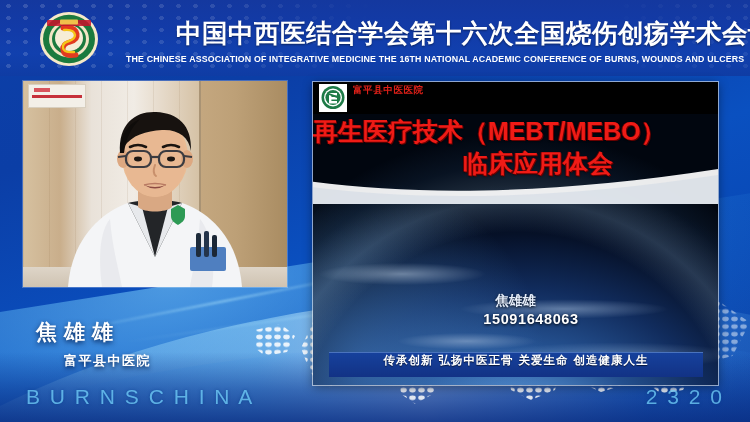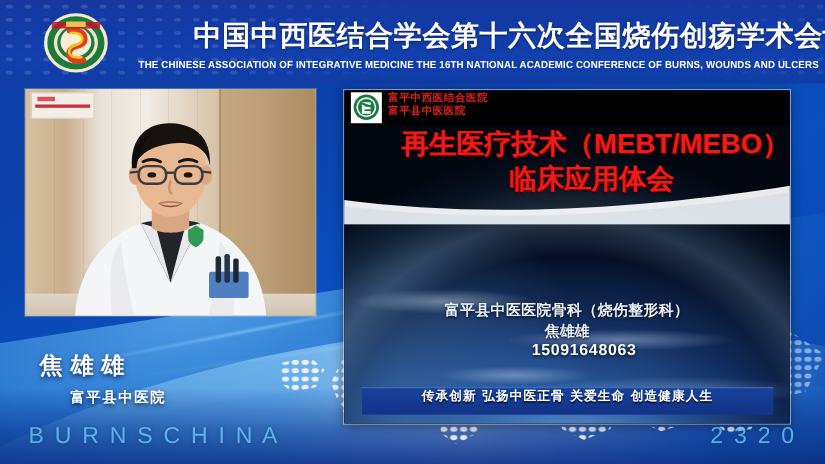--- a/index.html
+++ b/index.html
@@ -127,21 +127,21 @@
   }
   .sl-clouds{
     position:absolute;left:0;top:150px;width:405px;height:140px;opacity:.55;
     background:
       radial-gradient(ellipse 120px 16px at 22% 30%,rgba(225,240,255,.75),rgba(255,255,255,0) 70%),
       radial-gradient(ellipse 150px 14px at 62% 55%,rgba(215,235,255,.7),rgba(255,255,255,0) 70%),
       radial-gradient(ellipse 100px 12px at 38% 78%,rgba(235,245,255,.6),rgba(255,255,255,0) 70%),
       radial-gradient(ellipse 170px 18px at 75% 88%,rgba(205,230,255,.55),rgba(255,255,255,0) 72%);
   }
   .sl-title{
-    position:absolute;left:0;top:34px;width:405px;text-align:right;
+    position:absolute;left:0;top:34px;width:405px;text-align:left;
     color:#ef1b16;font-size:25px;line-height:31px;font-weight:bold;
     letter-spacing:0px;white-space:nowrap;
     text-shadow:1px 1px 0 #6b0000,-1px 0 0 #6b0000,0 1px 2px rgba(0,0,0,.8);
     z-index:4;
   }
   .sl-title2{
     position:absolute;left:0;top:66px;width:450px;text-align:center;
     color:#ef1b16;font-size:25px;line-height:31px;font-weight:bold;white-space:nowrap;
     text-shadow:1px 1px 0 #6b0000,-1px 0 0 #6b0000,0 1px 2px rgba(0,0,0,.8);
     z-index:4;
@@ -324,34 +324,32 @@
     <div class="sl-head">
       <svg class="sl-logo" viewBox="0 0 28 28">
         <rect width="28" height="28" fill="#ffffff"></rect>
         <circle cx="14" cy="13.5" r="11.5" fill="#1d7a46"></circle>
         <circle cx="14" cy="13.5" r="9" fill="#ffffff"></circle>
         <circle cx="14" cy="13.5" r="7.6" fill="#1d7a46"></circle>
         <path d="M10 9 h8 v2.4 h-5.6 v1.6 h5.6 v2.4 h-5.6 v1.6 h5.6 v2.4 h-8 z" fill="#ffffff"></path>
         <path d="M10 9 l8 3 v2 l-8 -3 z" fill="#1d7a46"></path>
       </svg>
       <div class="sl-hosp">
-        <div>富平中西医结合医院</div>
         <div>富平县中医医院</div>
       </div>
     </div>
 
     <svg class="sl-swoosh" viewBox="0 0 530 60" preserveAspectRatio="none">
       <path d="M0 28 C130 54 300 56 530 14 L530 60 L0 60 Z" fill="#ffffff" opacity="0.92"></path>
       <path d="M0 34 C140 60 310 60 530 20 L530 60 L0 60 Z" fill="#cfd8e4" opacity="0.55"></path>
     </svg>
 
     <div class="sl-title">再生医疗技术（MEBT/MEBO）</div>
     <div class="sl-title2">临床应用体会</div>
 
-    <div class="sl-byline">富平县中医医院骨科（烧伤整形科）</div>
     <div class="sl-name">焦雄雄</div>
     <div class="sl-phone">15091648063</div>
 
     <div class="sl-footer">
       <span>传承创新  弘扬中医正骨    关爱生命  创造健康人生</span>
     </div>
   </div>
 
   <div class="spk-name">焦雄雄</div>
   <div class="spk-org">富平县中医院</div>

